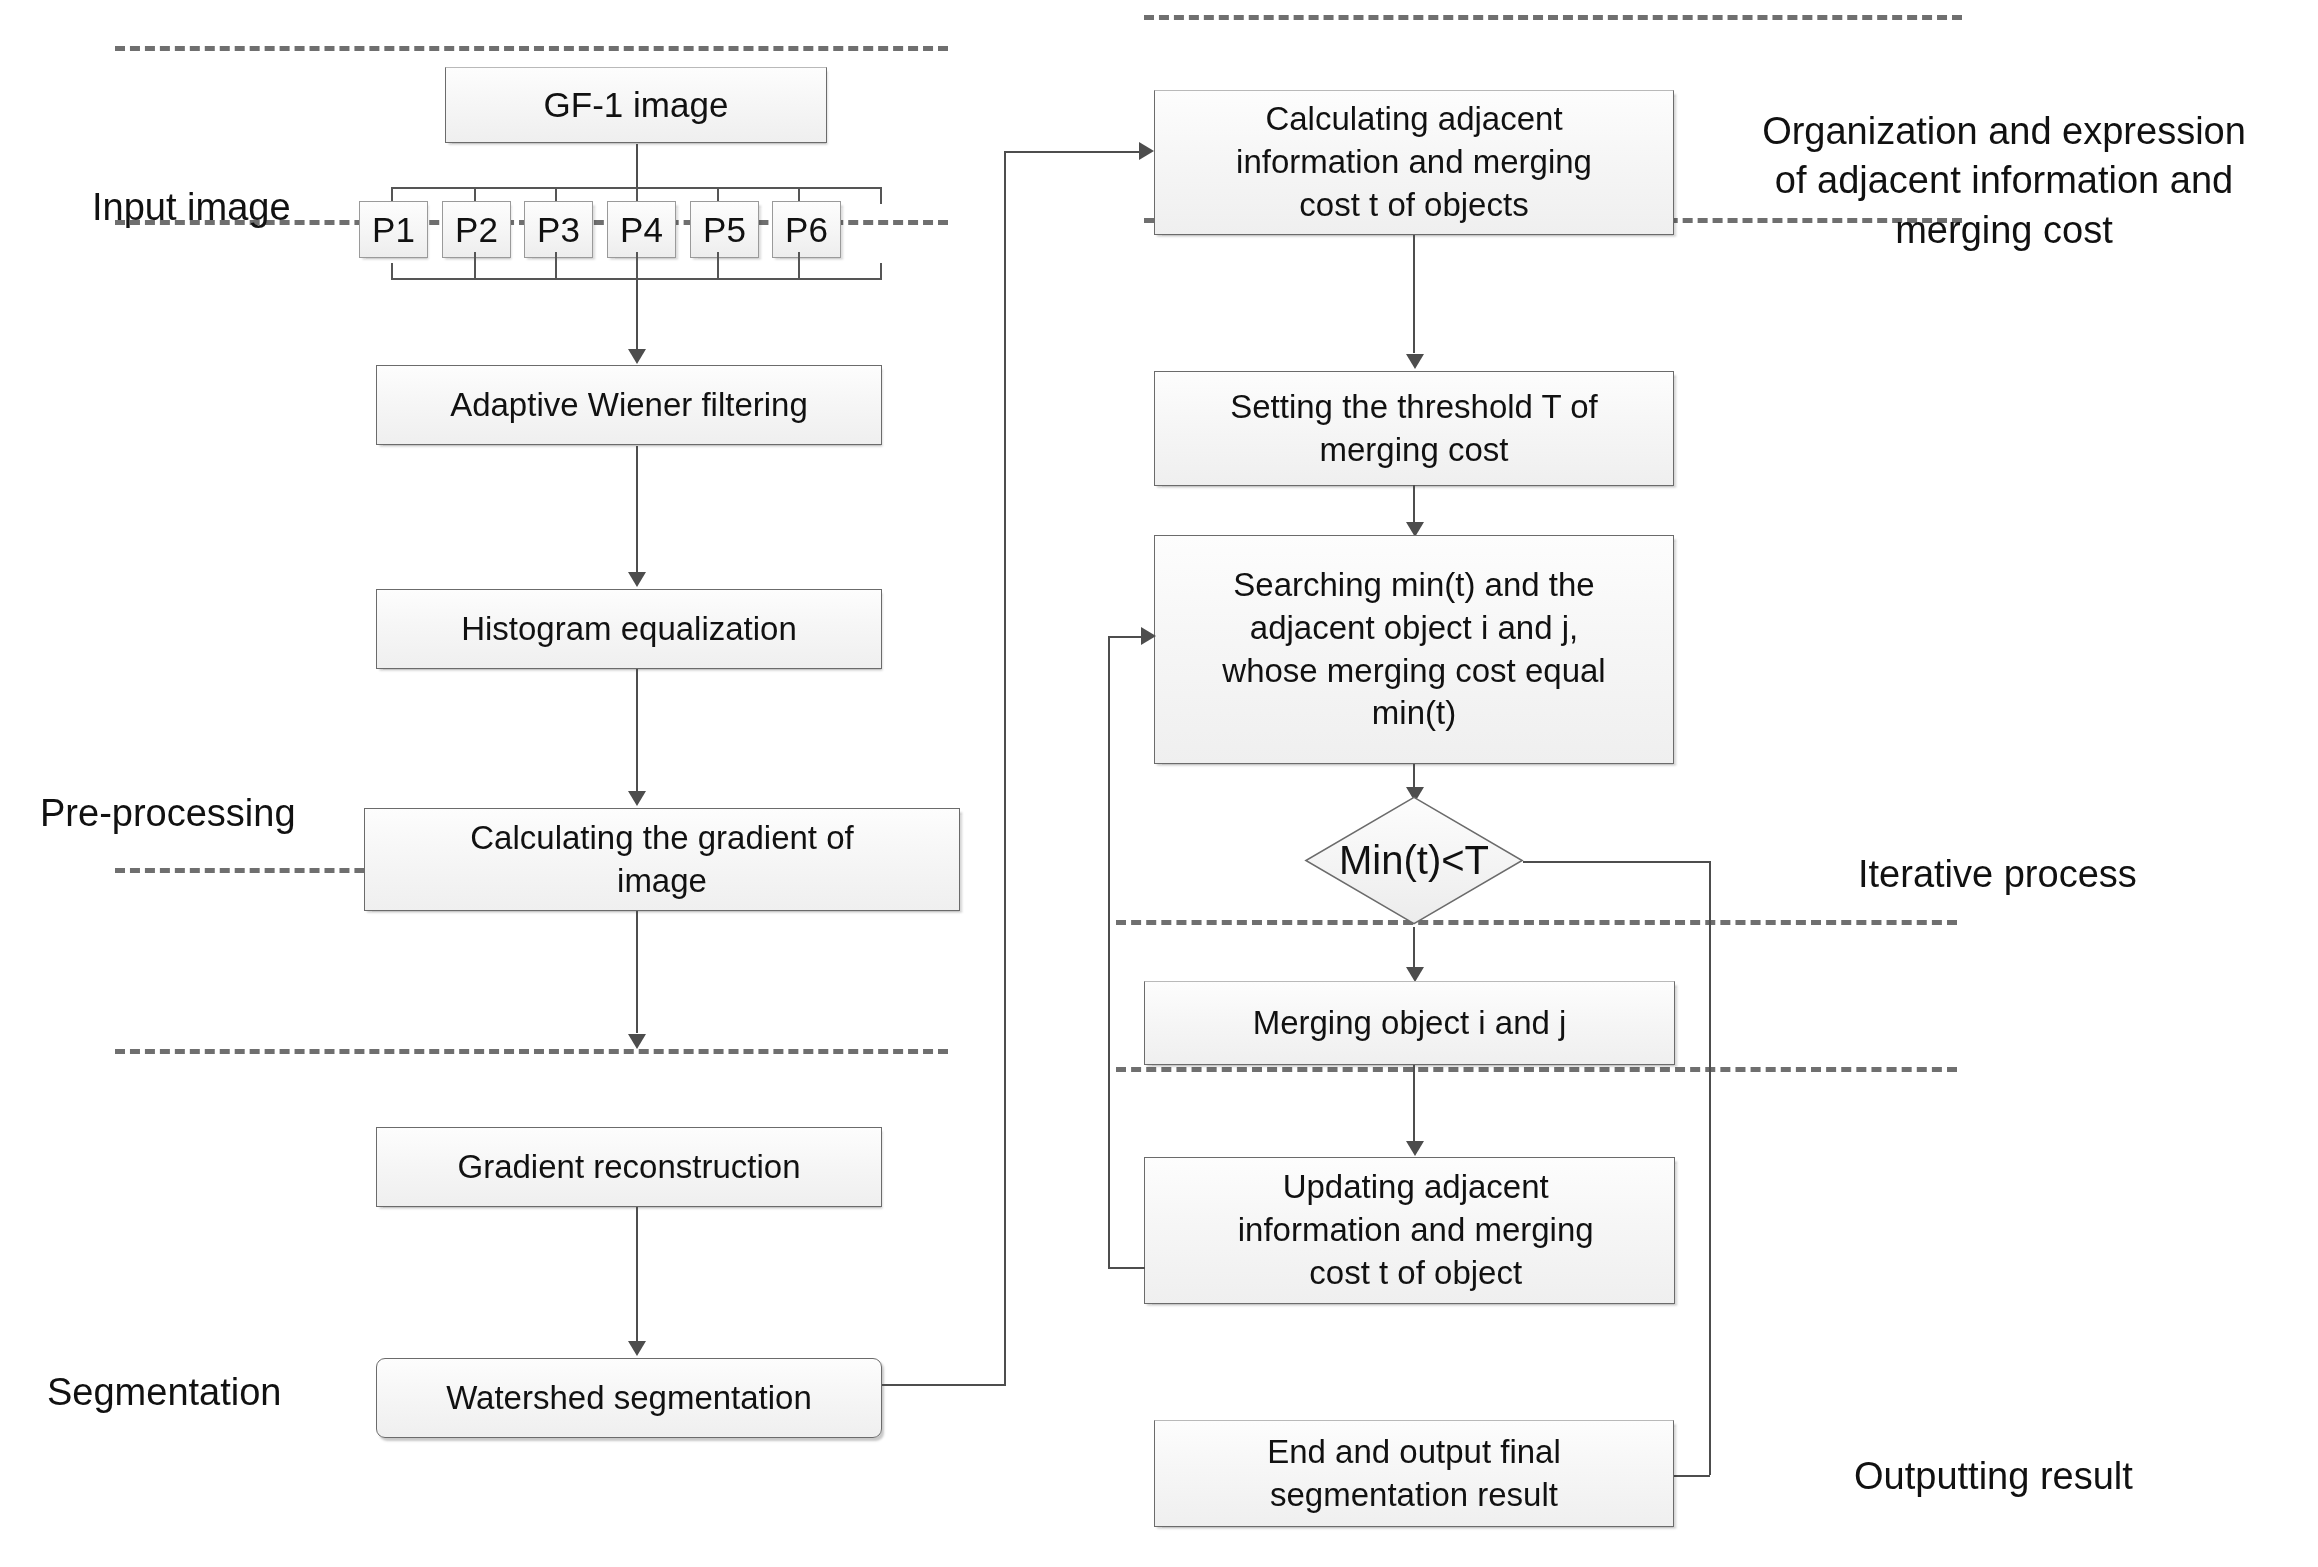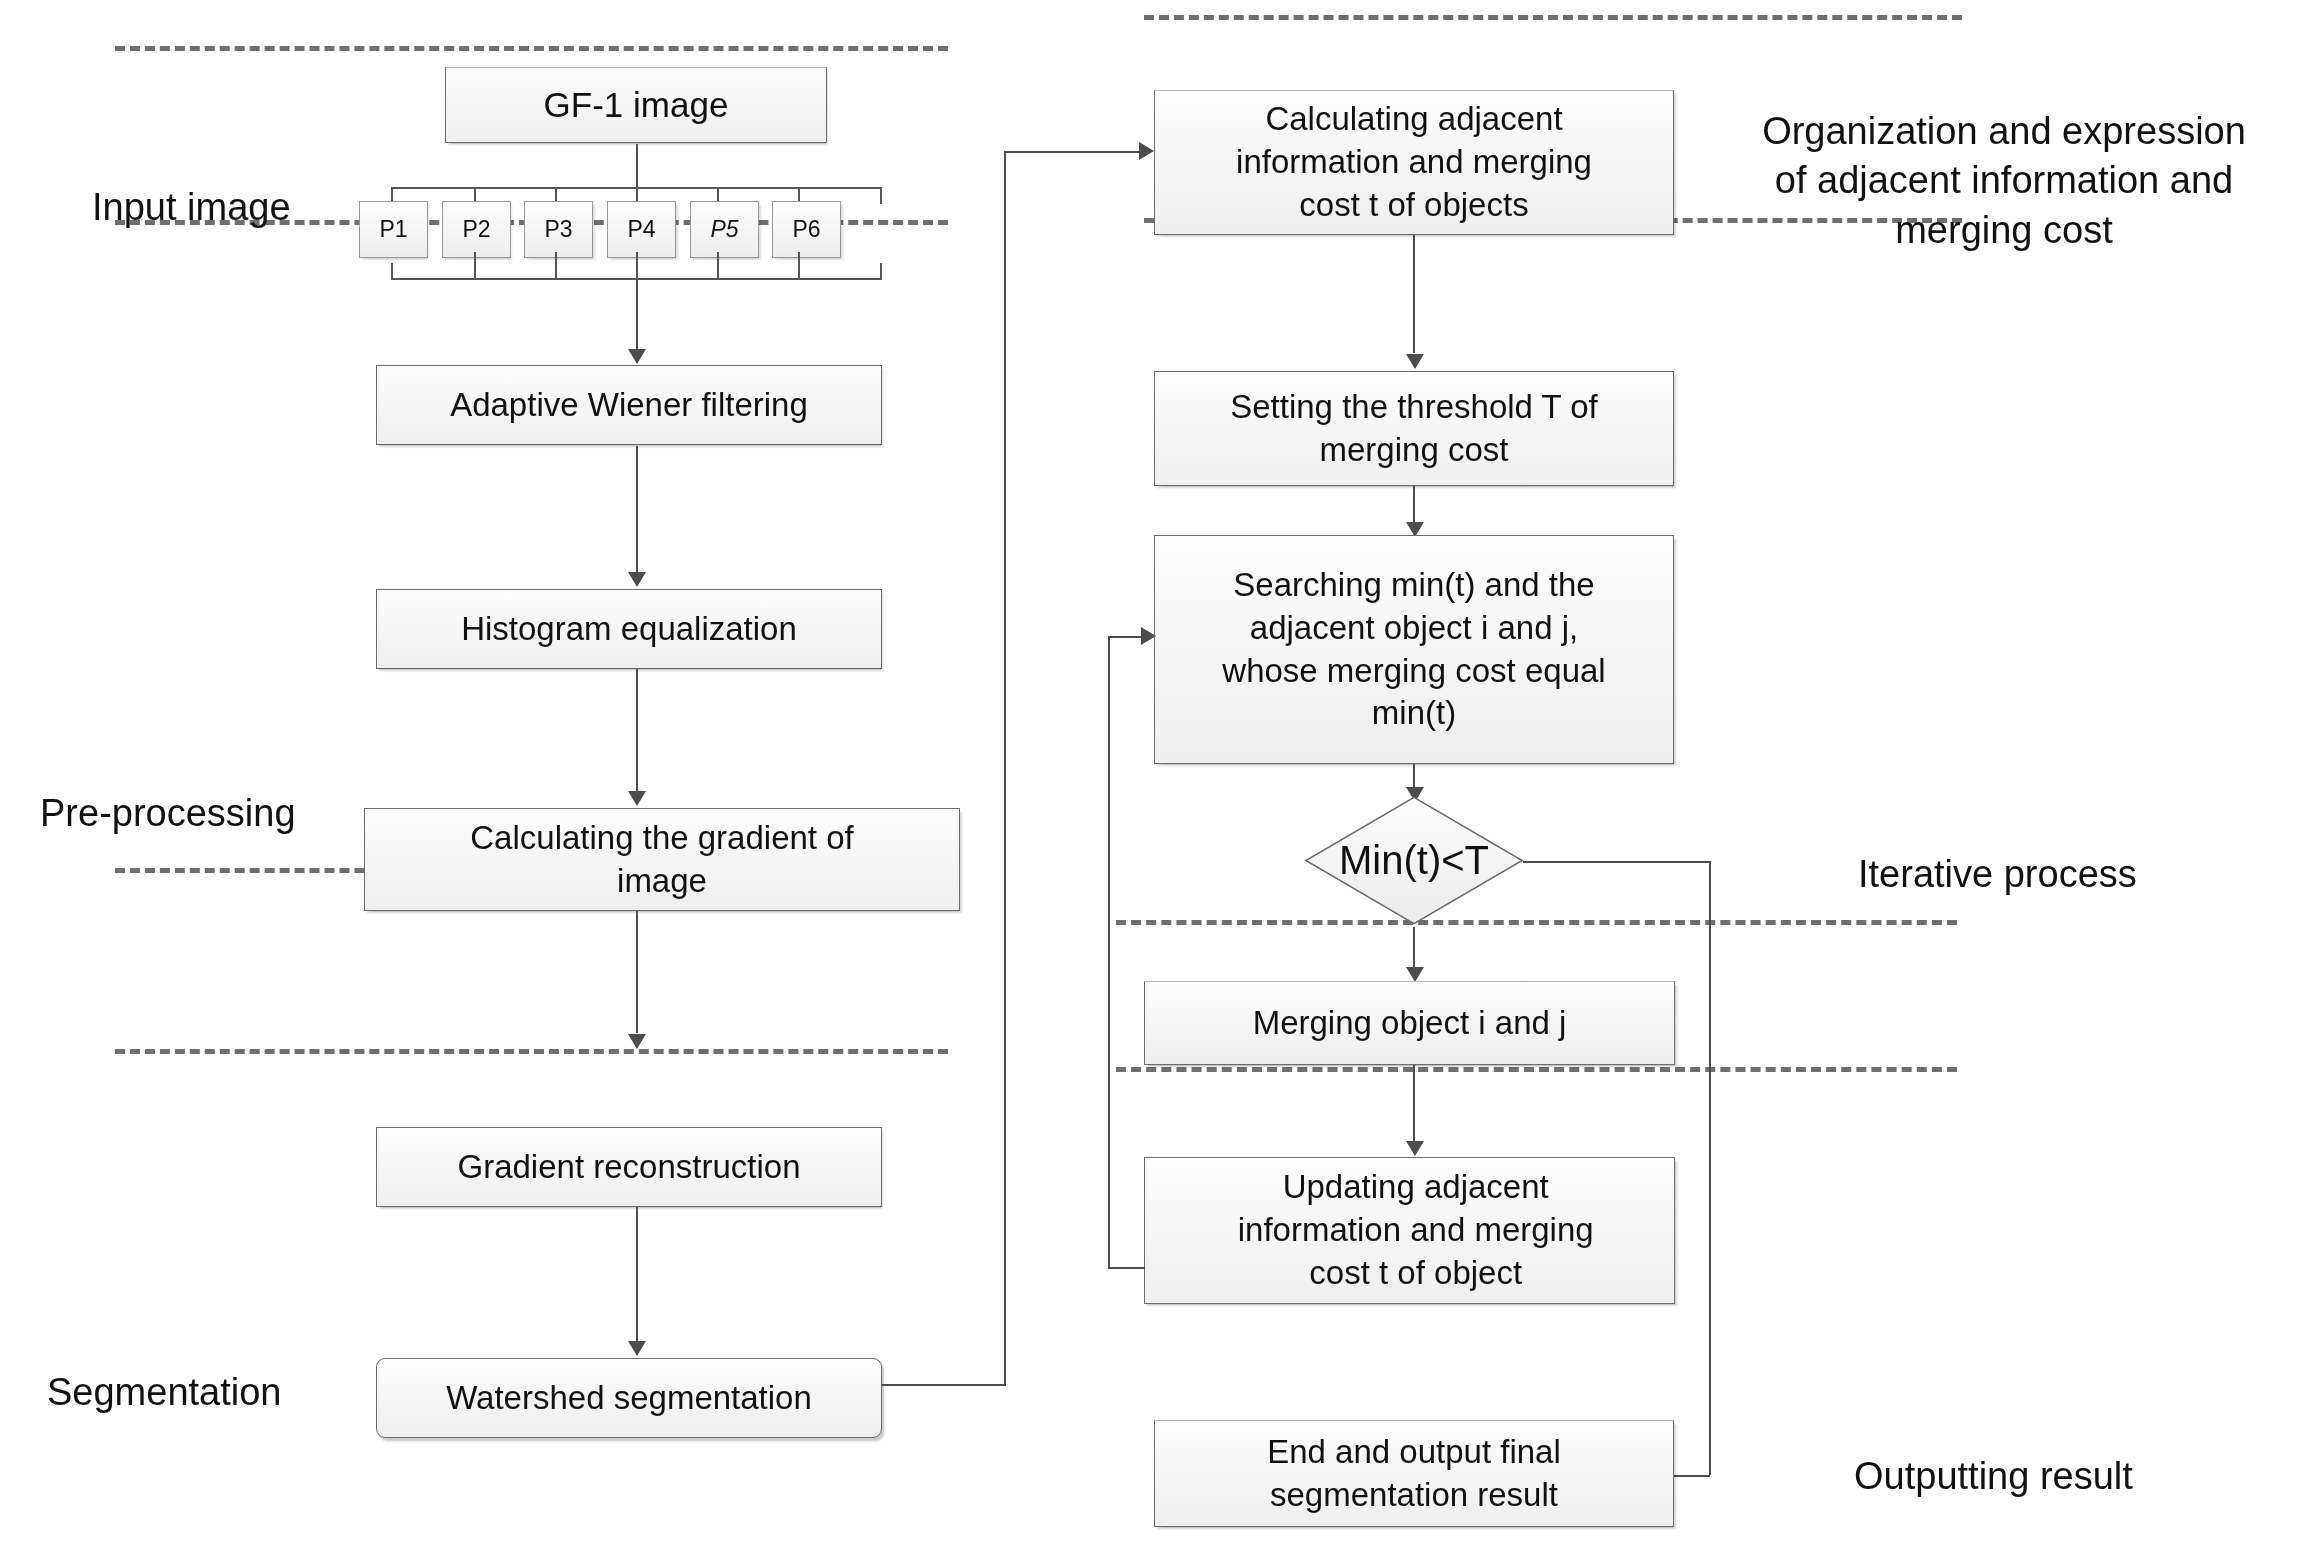--- a/index.html
+++ b/index.html
@@ -36,21 +36,21 @@
   .box.thintop { border-top-color: #b9b9b9; }
   .pbox {
     position: absolute;
     box-sizing: border-box;
     border: 1.5px solid #9a9a9a;
     background: linear-gradient(to bottom, #fdfdfd 0%, #f6f6f6 50%, #ededed 100%);
     box-shadow: 2.3px 3.1px 2.3px -0.8px rgba(0,0,0,0.18);
     display: flex;
     align-items: center;
     justify-content: center;
-    font-size: 23px;
+    font-size: 35px;
     color: #111111;
   }
   
   .diamond-wrap {
     position: absolute;
   }
   .diamond-wrap svg { display:block; }
   .diamond-label {
     position: absolute;
     left: 0; top: 0;
@@ -150,21 +150,21 @@
   <div class="tick" style="left:474px;  top:187px; height:27.5px;"></div>
   <div class="tick" style="left:555px;  top:187px; height:27.5px;"></div>
   <div class="tick" style="left:636px;  top:187px; height:27.5px;"></div>
   <div class="tick" style="left:717px;  top:187px; height:27.5px;"></div>
   <div class="tick" style="left:798px; top:187px; height:27.5px;"></div>
 
   <div class="pbox" style="left:359px; top:201px; width:69px; height:57px;">P1</div>
   <div class="pbox" style="left:442px; top:201px; width:69px; height:57px;">P2</div>
   <div class="pbox" style="left:524px; top:201px; width:69px; height:57px;">P3</div>
   <div class="pbox" style="left:607px; top:201px; width:69px; height:57px;">P4</div>
-  <div class="pbox" style="left:690px; top:201px; width:69px; height:57px;font-style:italic;">P5</div>
+  <div class="pbox" style="left:690px; top:201px; width:69px; height:57px;">P5</div>
   <div class="pbox" style="left:772px; top:201px; width:69px; height:57px;">P6</div>
 
   <div class="tick" style="left:474px;  top:252px; height:27.5px;"></div>
   <div class="tick" style="left:555px;  top:252px; height:27.5px;"></div>
   <div class="tick" style="left:636px;  top:252px; height:27.5px;"></div>
   <div class="tick" style="left:717px;  top:252px; height:27.5px;"></div>
   <div class="tick" style="left:798px; top:252px; height:27.5px;"></div>
   <div class="bracket bottom" style="left:391px; top:263px; width:491px; height:17px;"></div>
 
   <div class="vline" style="left:636px; top:280px; height:69px;"></div>

